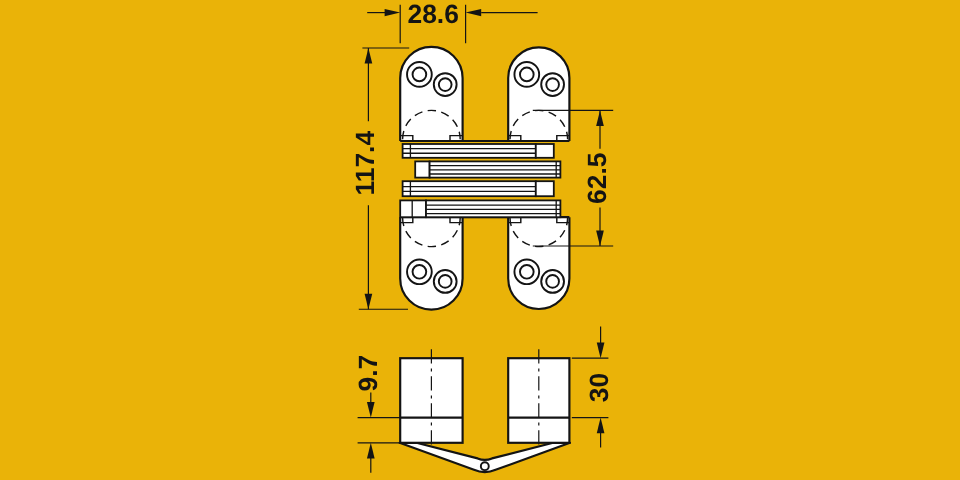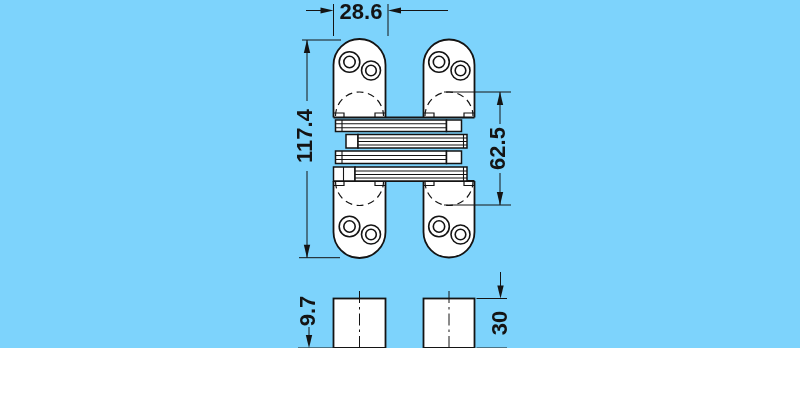--- a/index.html
+++ b/index.html
@@ -1,20 +1,20 @@
 <!DOCTYPE html>
 <html><head>
 <meta charset="utf-8">
 <style>
   html, body { margin: 0; padding: 0; background: #fff; }
   .canvas {
     position: relative;
     width: 800px;
-    height: 348px;
-    background: #7dd3fc;
+    height: 400px;
+    background: #eab308;
     overflow: hidden;
   }
   svg { display: block; }
   .outline  { fill: none; stroke: #141414; stroke-width: 1.8; }
   .outlineF { fill: #ffffff; stroke: #141414; stroke-width: 1.8; }
   .barline  { fill: #ffffff; stroke: #141414; stroke-width: 1.5; }
   .stripe   { fill: none; stroke: #141414; stroke-width: 1.1; }
   .detail   { fill: none; stroke: #141414; stroke-width: 1.2; }
   .hole     { fill: #ffffff; stroke: #141414; stroke-width: 1.6; }
   .dashed   { fill: none; stroke: #141414; stroke-width: 1.2; stroke-dasharray: 7 4.5; }

